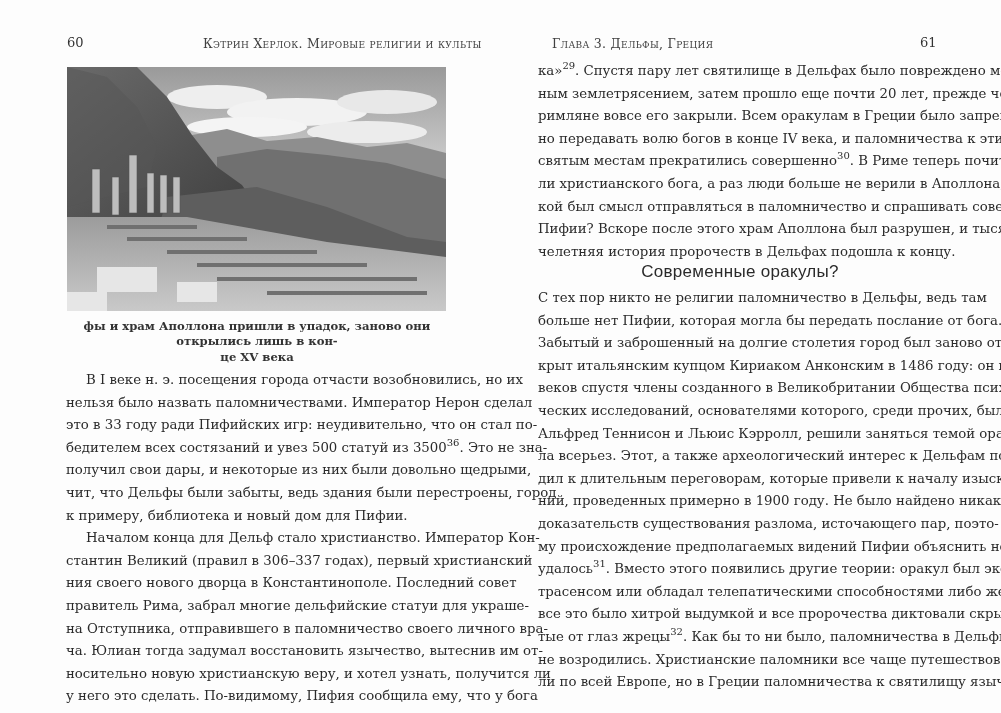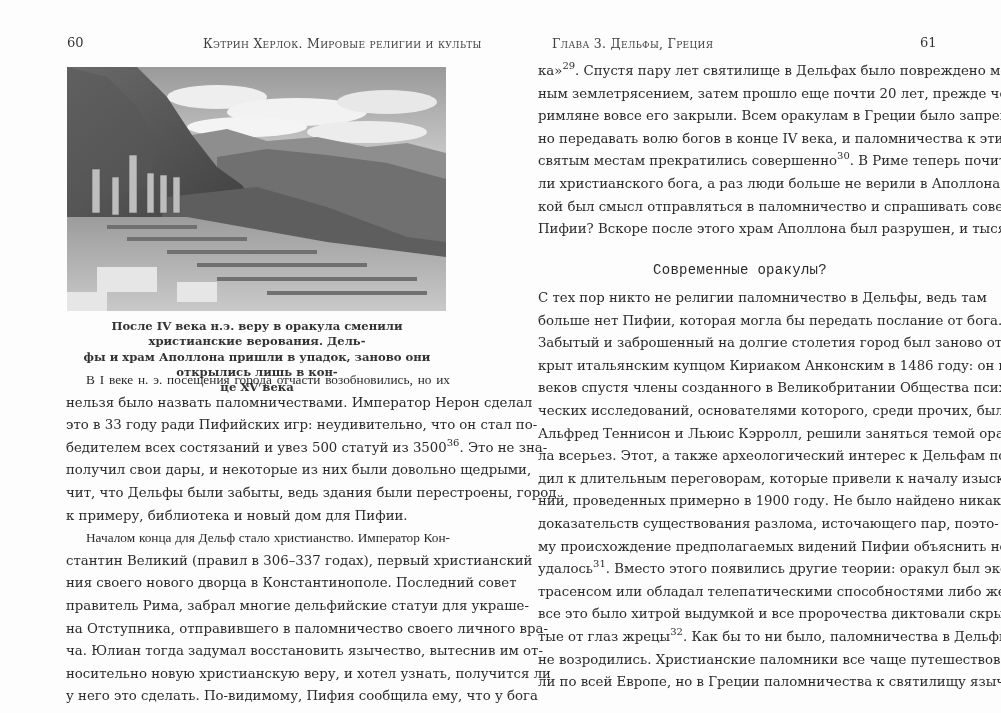--- a/index.html
+++ b/index.html
@@ -10,24 +10,24 @@
   .page-right { left:500px; width:501px; }
   .header { position:absolute; top:36px; font-size:12.5px; color:#404040; }
   .pnum { position:absolute; top:35px; font-size:13px; color:#333; }
   .smallcaps { font-variant:small-caps; letter-spacing:0.3px; }
   .photo { position:absolute; left:67px; top:67px; width:379px; height:244px; overflow:hidden; }
   .caption { position:absolute; left:66px; top:319px; width:382px; font-size:11.6px; font-weight:bold;
              text-align:center; line-height:15.3px; color:#333; font-family:"DejaVu Serif",serif; }
   .body { position:absolute; font-size:13.3px; line-height:22.6px; }
   .ln { white-space:nowrap; text-align:justify; text-align-last:justify; height:22.6px; overflow:visible; }
   .ln.last { text-align-last:left; }
-  .ln.ind { text-indent:20px;font-family:Liberation Serif, serif; }
+  .ln.ind { text-indent:20px; }
   sup { font-size:10px; vertical-align:6px; line-height:0; }
   .heading { position:absolute; left:535px; top:262px; width:410px; text-align:center;
-             font-family:Liberation Mono, monospace; font-size:14px; color:#2a2a2a; letter-spacing:0.3px; }
+             font-family:Liberation Sans, sans-serif; font-size:17px; color:#2a2a2a; letter-spacing:0.3px; }
 </style>
 </head>
 <body>
 
 <div class="page page-left">
   <div class="pnum" style="left:67px;">60</div>
   <div class="header smallcaps" style="left:203px;">Кэтрин Херлок. Мировые религии и культы</div>
 
   <div class="photo">
     <svg width="379" height="244" viewBox="0 0 379 244">
@@ -82,21 +82,20 @@
       </g>
       <g fill="#e6e6e6">
         <rect x="30" y="200" width="60" height="25"></rect>
         <rect x="110" y="215" width="40" height="20"></rect>
         <rect x="0" y="225" width="40" height="19"></rect>
       </g>
     </svg>
   </div>
 
   <div class="caption">
-    <div>После IV века н.э. веру в оракула сменили христианские верования. Дель-</div>
     <div>фы и храм Аполлона пришли в упадок, заново они открылись лишь в кон-</div>
     <div>це XV века</div>
   </div>
 
   <div class="body" id="left-body" style="left:66px; top:369px; width:384px;">
       <div class="ln ind"><span>В I веке н. э. посещения города отчасти возобновились, но их</span></div>
       <div class="ln"><span>нельзя было назвать паломничествами. Император Нерон сделал</span></div>
       <div class="ln"><span>это в 33 году ради Пифийских игр: неудивительно, что он стал по-</span></div>
       <div class="ln"><span>бедителем всех состязаний и увез 500 статуй из 3500</span><sup>36</sup><span>. Это не зна-</span></div>
       <div class="ln"><span>получил свои дары, и некоторые из них были довольно щедрыми,</span></div>
@@ -118,20 +117,21 @@
   <div class="pnum" style="left:420px;">61</div>
   <div class="body" id="right-body-top" style="left:38px; top:60px; width:398px;">
       <div class="ln"><span>ка»</span><sup>29</sup><span>. Спустя пару лет святилище в Дельфах было повреждено мощ-</span></div>
       <div class="ln"><span>ным землетрясением, затем прошло еще почти 20 лет, прежде чем</span></div>
       <div class="ln"><span>римляне вовсе его закрыли. Всем оракулам в Греции было запреще-</span></div>
       <div class="ln"><span>но передавать волю богов в конце IV века, и паломничества к этим</span></div>
       <div class="ln"><span>святым местам прекратились совершенно</span><sup>30</sup><span>. В Риме теперь почита-</span></div>
       <div class="ln"><span>ли христианского бога, а раз люди больше не верили в Аполлона, ка-</span></div>
       <div class="ln"><span>кой был смысл отправляться в паломничество и спрашивать совета</span></div>
       <div class="ln"><span>Пифии? Вскоре после этого храм Аполлона был разрушен, и тыся-</span></div>
+      <div class="ln last"><span>челетняя история пророчеств в Дельфах подошла к концу.</span></div>
     </div>
   <div class="body" id="right-body-bottom" style="left:38px; top:287px; width:398px;">
       <div class="ln"><span>С тех пор никто не религии паломничество в Дельфы, ведь там</span></div>
       <div class="ln"><span>больше нет Пифии, которая могла бы передать послание от бога.</span></div>
       <div class="ln"><span>Забытый и заброшенный на долгие столетия город был заново от-</span></div>
       <div class="ln"><span>крыт итальянским купцом Кириаком Анконским в 1486 году: он на-</span></div>
       <div class="ln"><span>веков спустя члены созданного в Великобритании Общества психи-</span></div>
       <div class="ln"><span>ческих исследований, основателями которого, среди прочих, были</span></div>
       <div class="ln"><span>Альфред Теннисон и Льюис Кэрролл, решили заняться темой ораку-</span></div>
       <div class="ln"><span>ла всерьез. Этот, а также археологический интерес к Дельфам побу-</span></div>

